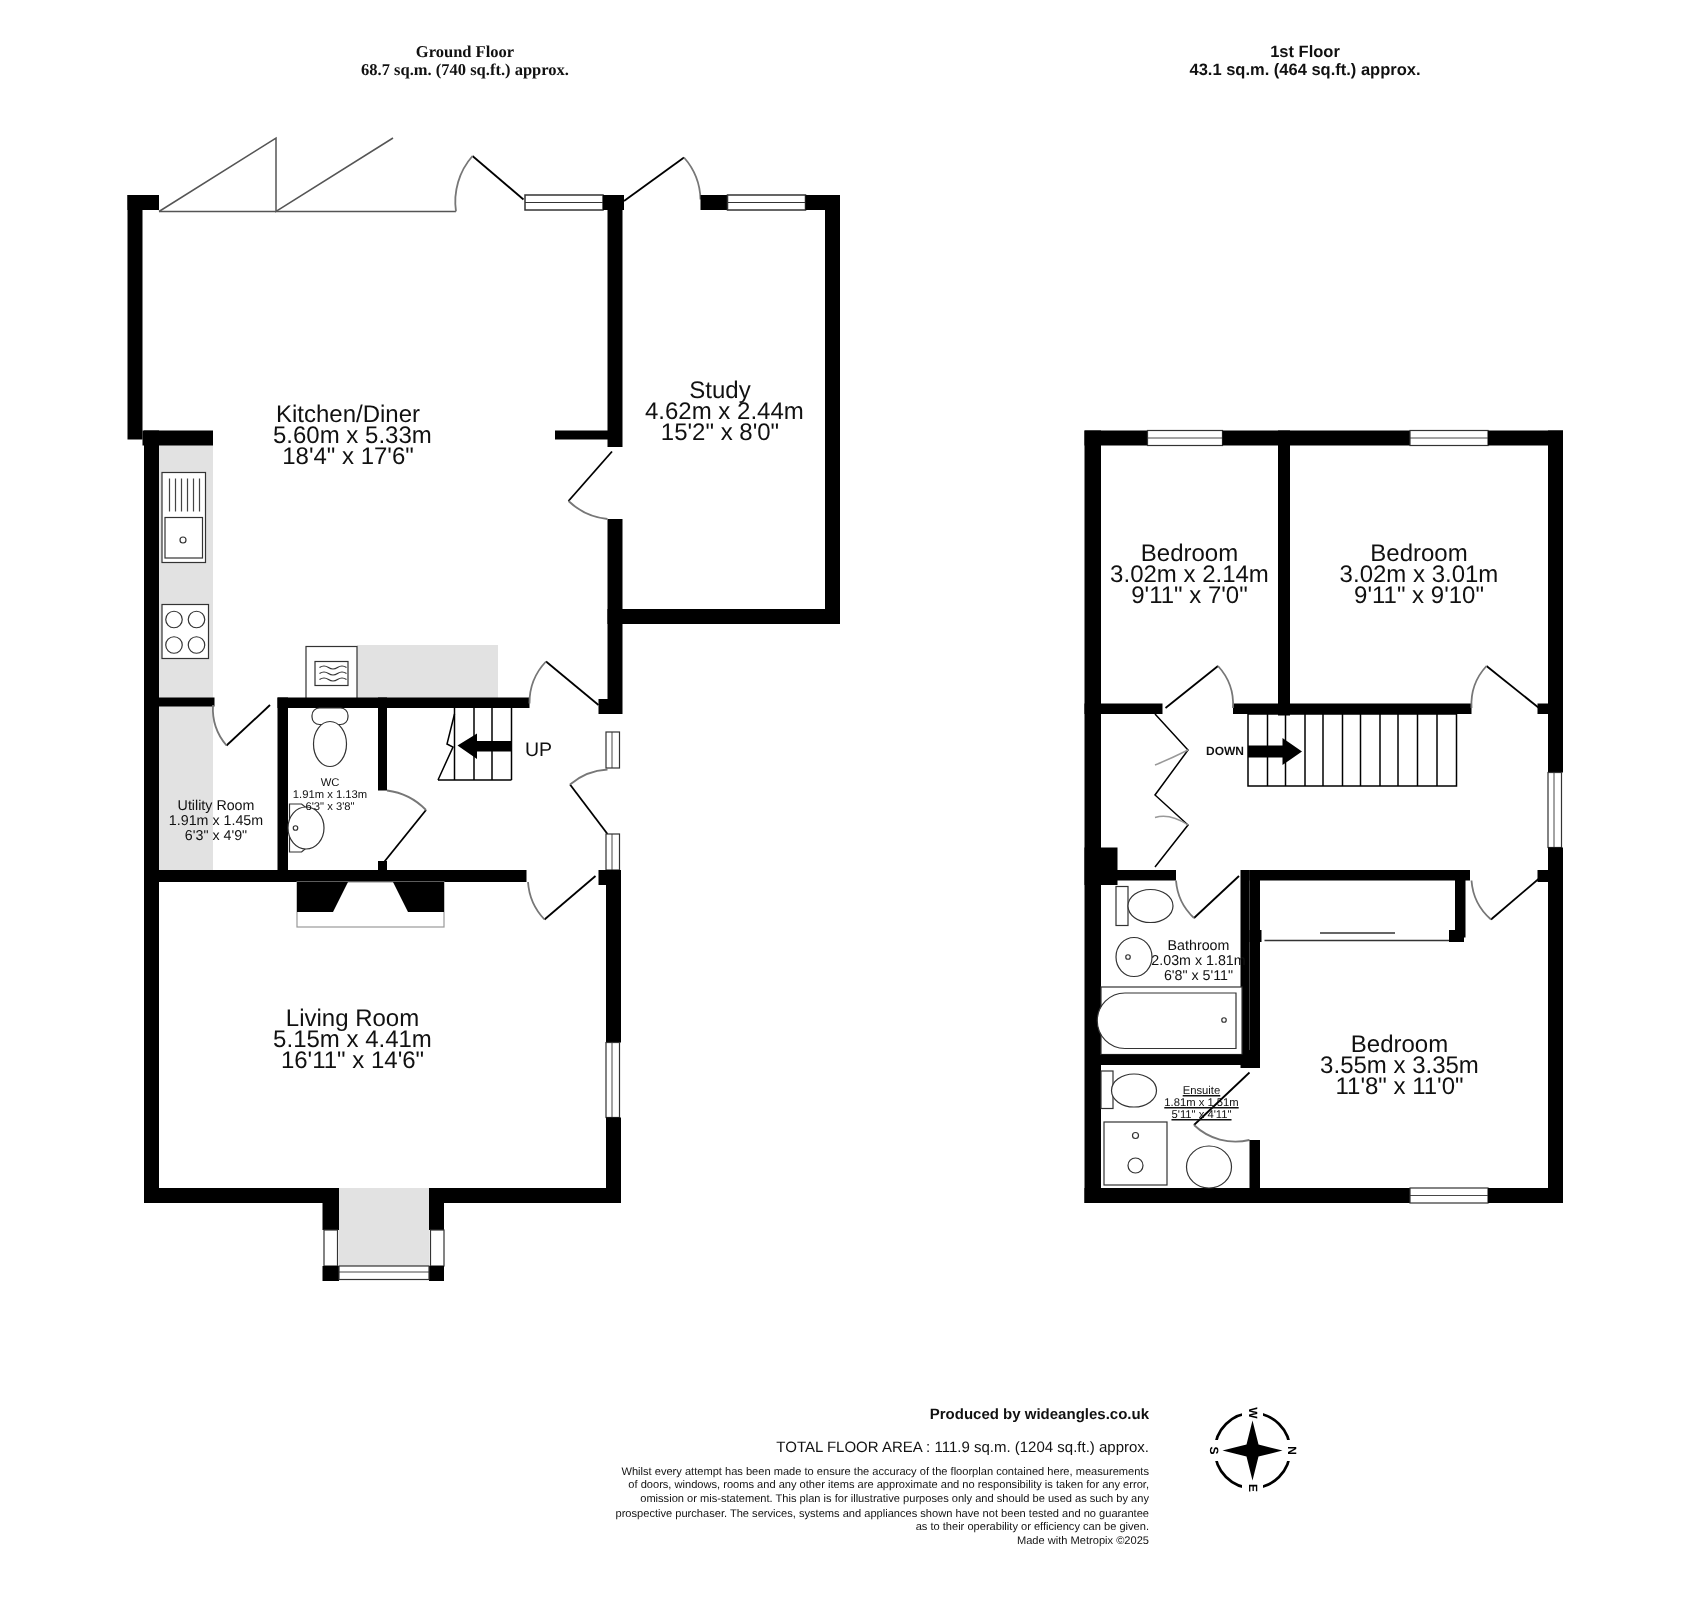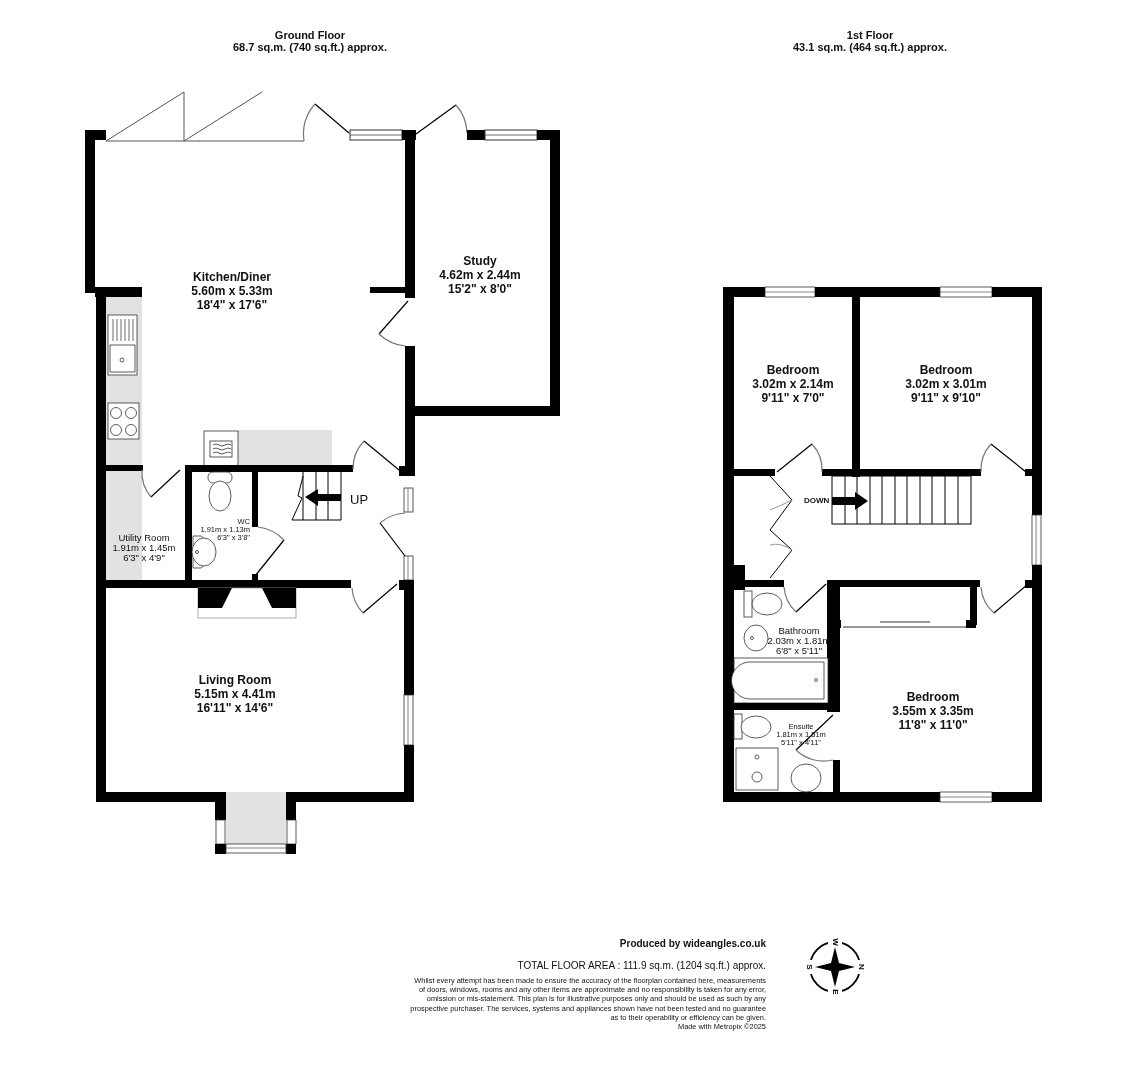--- a/index.html
+++ b/index.html
@@ -1,34 +1,34 @@
 <!DOCTYPE html>
 <html><head>
 <meta charset="utf-8">
 <style>
   html, body { margin: 0; padding: 0; background: #ffffff; }
   body { width: 1126px; height: 1080px; position: relative; overflow: hidden; font-family: "Liberation Sans", sans-serif; color: #111; }
   .floor-title { position: absolute; text-align: center; font-weight: bold; font-size: 11px; line-height: 12px; }
   .floor-title div { white-space: nowrap; }
   svg.plan { position: absolute; left: 0; top: 0; }
   .room-label { position: absolute; text-align: center; white-space: nowrap; color: #111; }
-  .room-label.lg { font-size: 12px; line-height: 14px; font-weight: bold; }
+  .room-label.lg { font-size: 16px; line-height: 14px; }
   .room-label.sm { font-size: 9.5px; line-height: 10px; }
   .room-label.xs { font-size: 7.5px; line-height: 8px; }
   .stair-label { position: absolute; font-size: 13px; }
   .footer { position: absolute; left: 366px; width: 400px; text-align: right; }
   .produced { top: 938px; font-weight: bold; font-size: 10px; }
   .total { top: 960px; font-weight: normal; font-size: 10px; }
   .disclaimer { top: 976px; font-size: 7.4px; line-height: 9.2px; }
   .compass { position: absolute; left: 802px; top: 934px; width: 66px; height: 66px; }
 </style>
 </head>
 <body>
 
-<div class="floor-title" style="left:210px; top:29px; width:200px;">
+<div class="floor-title" style="left:210px; top:29px; width:200px;font-family:Liberation Serif, serif;">
   <div>Ground Floor</div>
   <div>68.7 sq.m. (740 sq.ft.) approx.</div>
 </div>
 <div class="floor-title" style="left:770px; top:29px; width:200px;">
   <div>1st Floor</div>
   <div>43.1 sq.m. (464 sq.ft.) approx.</div>
 </div>
 
 <svg class="plan" width="1126" height="1080" viewBox="0 0 1126 1080">
 
@@ -288,21 +288,21 @@
 <div class="room-label lg" style="left:430px; top:254px; width:100px;">
   <div>Study</div>
   <div>4.62m  x 2.44m</div>
   <div>15'2"  x 8'0"</div>
 </div>
 <div class="room-label sm" style="left:104px; top:533px; width:80px;">
   <div>Utility Room</div>
   <div>1.91m  x 1.45m</div>
   <div>6'3"  x 4'9"</div>
 </div>
-<div class="room-label xs" style="left:190px; top:518px; width:60px;text-align:right;">
+<div class="room-label xs" style="left:190px; top:518px; width:60px;">
   <div>WC</div>
   <div>1.91m  x 1.13m</div>
   <div>6'3"  x 3'8"</div>
 </div>
 <div class="room-label lg" style="left:180px; top:673px; width:110px;">
   <div>Living Room</div>
   <div>5.15m  x 4.41m</div>
   <div>16'11"  x 14'6"</div>
 </div>
 <div class="stair-label" style="left:350px; top:492px;">UP</div>
@@ -315,21 +315,21 @@
 <div class="room-label lg" style="left:891px; top:363px; width:110px;">
   <div>Bedroom</div>
   <div>3.02m  x 3.01m</div>
   <div>9'11"  x 9'10"</div>
 </div>
 <div class="room-label sm" style="left:764px; top:626px; width:70px;">
   <div>Bathroom</div>
   <div>2.03m  x 1.81m</div>
   <div>6'8"  x 5'11"</div>
 </div>
-<div class="room-label xs" style="left:766px; top:723px; width:70px;">
+<div class="room-label xs" style="left:766px; top:723px; width:70px;text-decoration:underline;">
   <div>Ensuite</div>
   <div>1.81m  x 1.51m</div>
   <div>5'11"  x 4'11"</div>
 </div>
 <div class="room-label lg" style="left:878px; top:690px; width:110px;">
   <div>Bedroom</div>
   <div>3.55m  x 3.35m</div>
   <div>11'8"  x 11'0"</div>
 </div>
 <div class="stair-label" style="left:804px; top:496px; font-size:8px;font-weight:bold;">DOWN</div>

